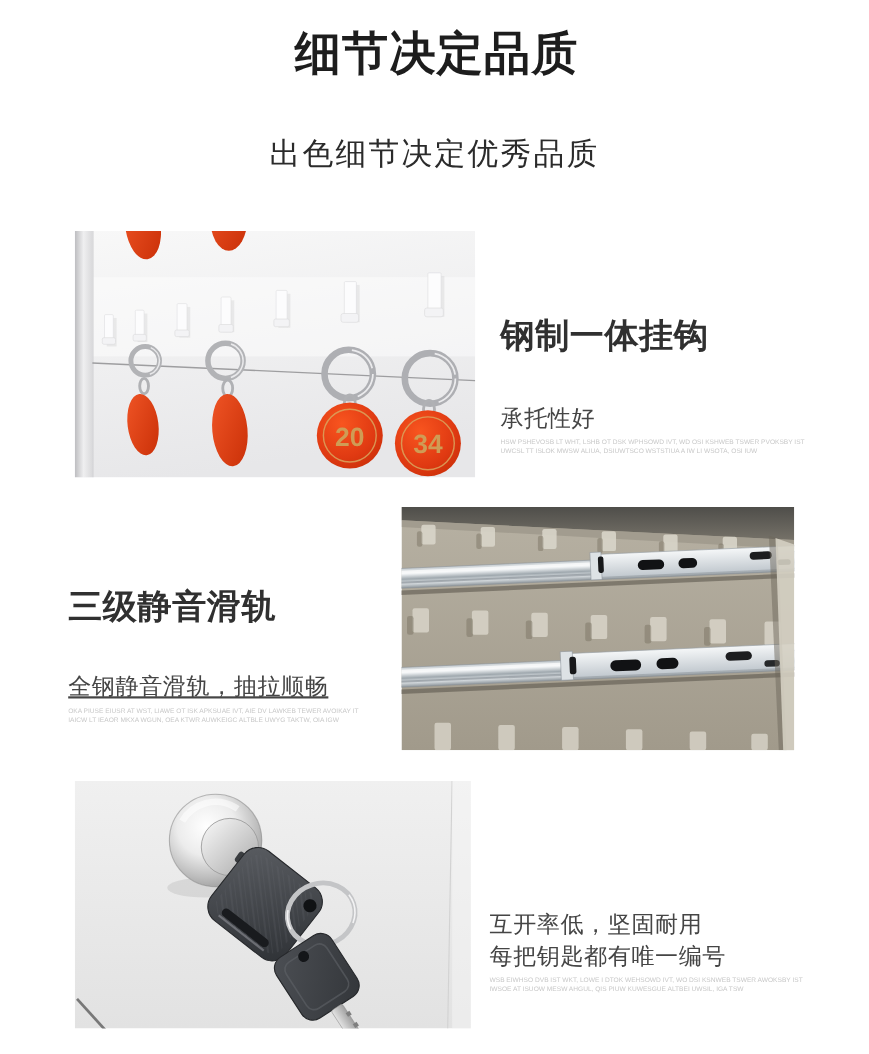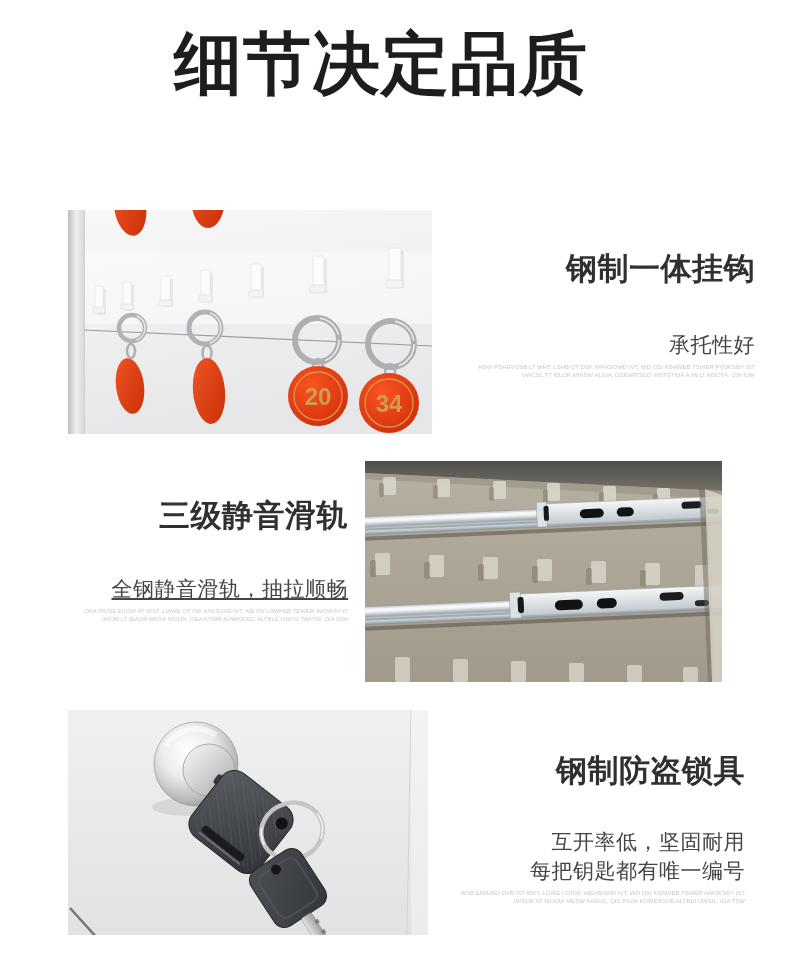--- a/index.html
+++ b/index.html
@@ -4,54 +4,55 @@
 <style>
   html,body{margin:0;padding:0;background:#ffffff;}
   .page{
     position:relative;width:790px;height:958px;background:#ffffff;overflow:hidden;
     font-family:"Liberation Sans","DejaVu Sans",sans-serif;
   }
   .abs{position:absolute;}
   
   .title{
     left:0;top:26px;width:762px;text-align:center;
-    font-size:68px;font-weight:800;color:#1d1d1d;letter-spacing:1px;line-height:1.1;
+    font-size:42px;font-weight:800;color:#1d1d1d;letter-spacing:1px;line-height:1.1;padding-left:16px;
   }
   .subtitle{
     left:0;top:121px;width:790px;text-align:center;
     font-size:28px;font-weight:500;color:#2b2b2b;letter-spacing:2px;
   }
   
-  .txt{text-align:right;}
+  .txt{text-align:left;margin-top:36px;}
   .txt h2{
     margin:0;font-size:31px;font-weight:700;color:#303030;line-height:37px;letter-spacing:0.5px;
   }
   .desc{margin-top:43px;font-size:21px;color:#454545;line-height:29px;letter-spacing:0.5px;}
   .fineprint{
     margin-top:4px;font-size:6px;line-height:8px;color:#c8c8c8;letter-spacing:0;
     white-space:nowrap;overflow:hidden;
   }
   .s1-text{left:455px;top:250px;width:300px;}
-  .s2-text{left:52px;top:497px;width:296px;}
+  .s2-text{left:62px;top:497px;width:296px;}
   .s2-text .desc{margin-top:40px;text-decoration:underline;}
   .s3-text{left:445px;top:752px;width:300px;}
   .s3-text .desc{margin-top:38px;}
   
   .photo{display:block;}
   .p1{left:68px;top:210px;}
   .p2{left:365px;top:461px;}
   .p3{left:68px;top:710px;}
   svg text{font-family:"Liberation Sans","DejaVu Sans",sans-serif;}
 </style>
 </head>
 <body>
 
 <div class="page">
 
   <div class="abs title">细节决定品质</div>
+  <div class="abs subtitle">出色细节决定优秀品质</div>
 
   <svg class="abs photo p1" width="364" height="224" viewBox="0 0 364 224">
     <defs>
       <linearGradient id="p1bg" x1="0" y1="0" x2="0.25" y2="1">
         <stop offset="0" stop-color="#f8f8f8"></stop>
           <stop offset="1" stop-color="#e7e7e9"></stop>
       </linearGradient>
       <linearGradient id="p1frame" x1="0" y1="0" x2="1" y2="0">
         <stop offset="0" stop-color="#bdbdc0"></stop>
           <stop offset="0.5" stop-color="#efeff0"></stop>
@@ -340,21 +341,20 @@
       <rect x="190" y="145" width="60" height="66" rx="12" fill="url(#keyDark2)" stroke="#26282b" stroke-width="1"></rect>
       <rect x="198" y="153" width="44" height="50" rx="8" fill="none" stroke="#5f6268" stroke-width="1.5" opacity="0.6"></rect>
       <circle cx="220" cy="156" r="5" fill="#141619"></circle>
       <rect x="214" y="211" width="12" height="58" rx="2" fill="url(#blade)" stroke="#8f8f8f" stroke-width="0.5"></rect>
       <rect x="224" y="220" width="4" height="4" fill="#7f7f7f"></rect>
       <rect x="224" y="232" width="4" height="4" fill="#7f7f7f"></rect>
     </g>
   </svg>
 
   <div class="abs txt s3-text">
-    <h2>钢制防盗锁具</h2>
     <div class="desc">
       <div>互开率低，坚固耐用</div>
       <div>每把钥匙都有唯一编号</div>
     </div>
     <div class="fineprint">
       <div>WSB EIWHSO DVB IST WKT, LOWE I DTOK WEHSOWD IVT, WO DSI KSNWEB TSWER AWOKSBY IST</div>
       <div>IWSOE AT ISUOW MESW AHGUL, QIS PIUW KUWESGUE ALTBEI UWSIL, IGA TSW</div>
     </div>
   </div>
 

